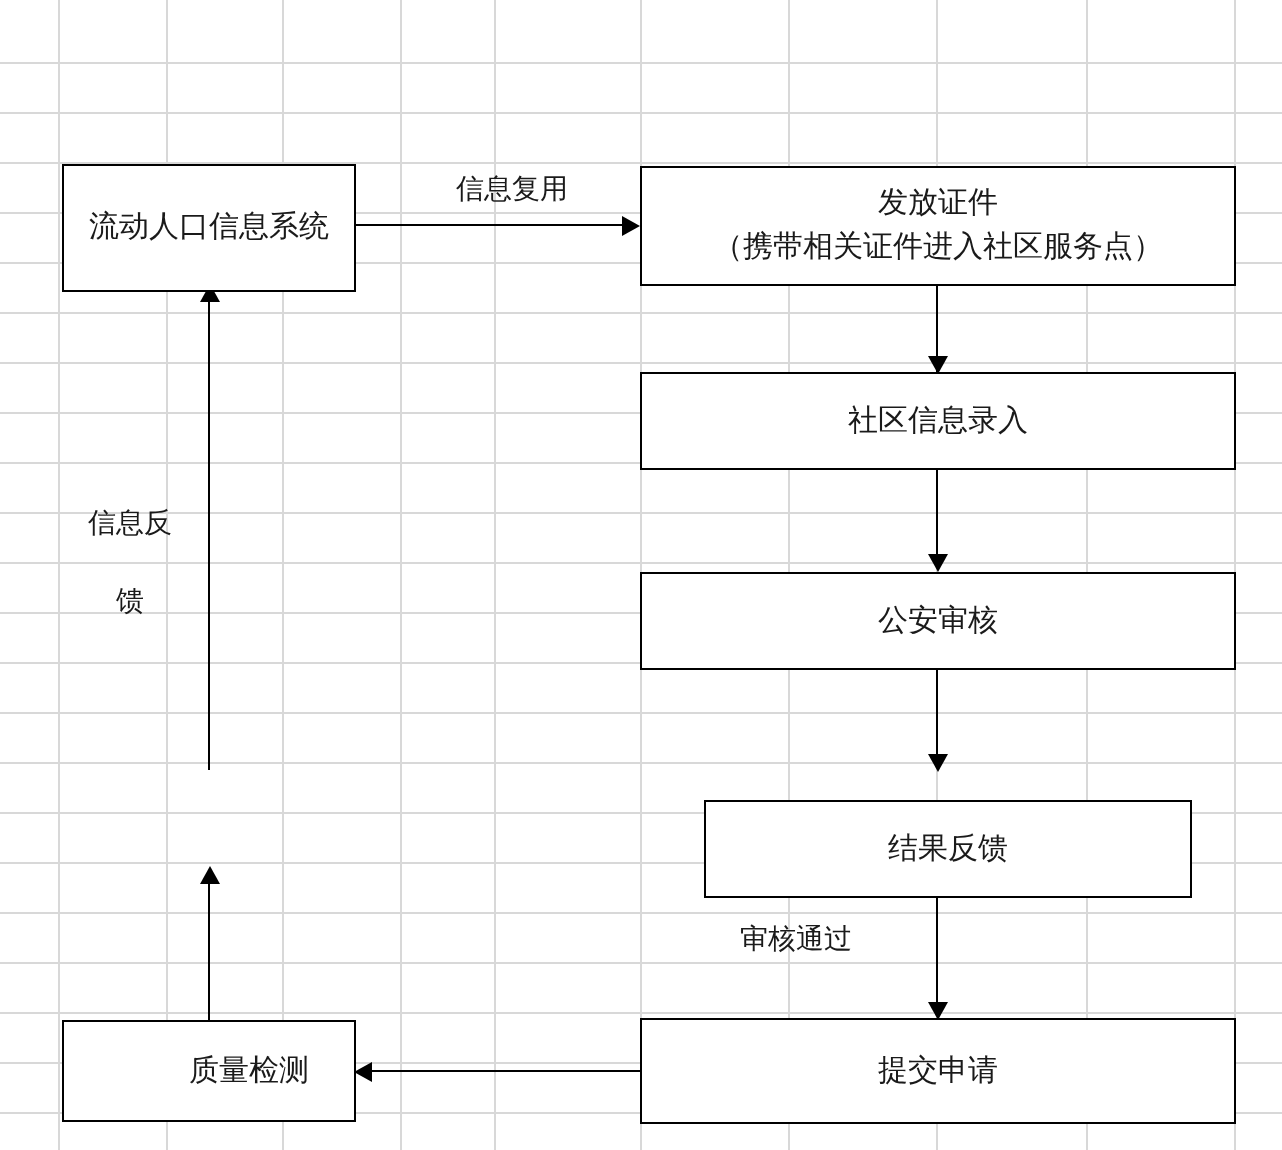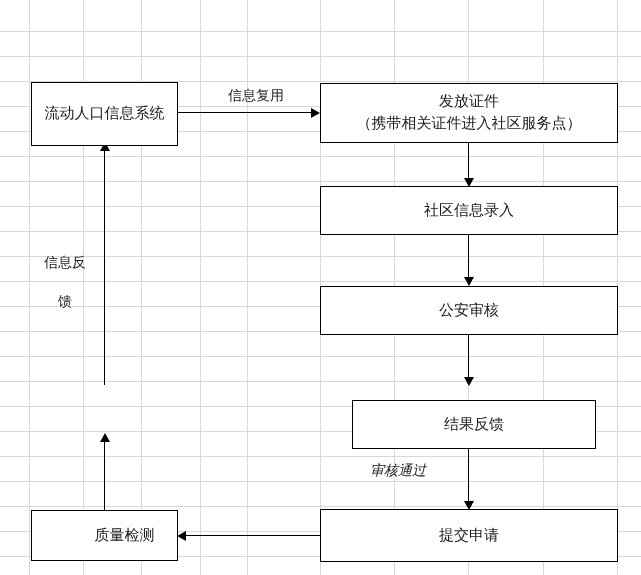--- a/index.html
+++ b/index.html
@@ -113,21 +113,21 @@
 
   <div class="line line-v" style="left:468px;top:235px;height:45px;"></div>
   <div class="arrow arrow-d" style="left:464px;top:277px;"></div>
 
   <div class="line line-v" style="left:468px;top:335px;height:45px;"></div>
   <div class="arrow arrow-d" style="left:464px;top:377px;"></div>
 
   <div class="line line-v" style="left:468px;top:436px;height:71px;"></div>
   <div class="arrow arrow-d" style="left:464px;top:501px;"></div>
   <div class="arrow arrow-u" style="left:464px;top:434px;"></div>
-  <div class="edge-label" style="left:343px;top:461px;width:110px;font-style:italic;">审核通过</div>
+  <div class="edge-label" style="left:343px;top:461px;width:110px;">审核通过</div>
 
   <div class="line line-h" style="left:184px;top:535px;width:136px;"></div>
   <div class="arrow arrow-l" style="left:177px;top:531px;"></div>
 
   <div class="line line-v" style="left:104px;top:441px;height:69px;"></div>
   <div class="arrow arrow-u" style="left:100px;top:433px;"></div>
 
   <div class="line line-v" style="left:104px;top:150px;height:235px;"></div>
   <div class="arrow arrow-u" style="left:100px;top:142px;"></div>
   <div class="edge-label" style="left:29px;top:233px;width:72px;text-align:center;">

